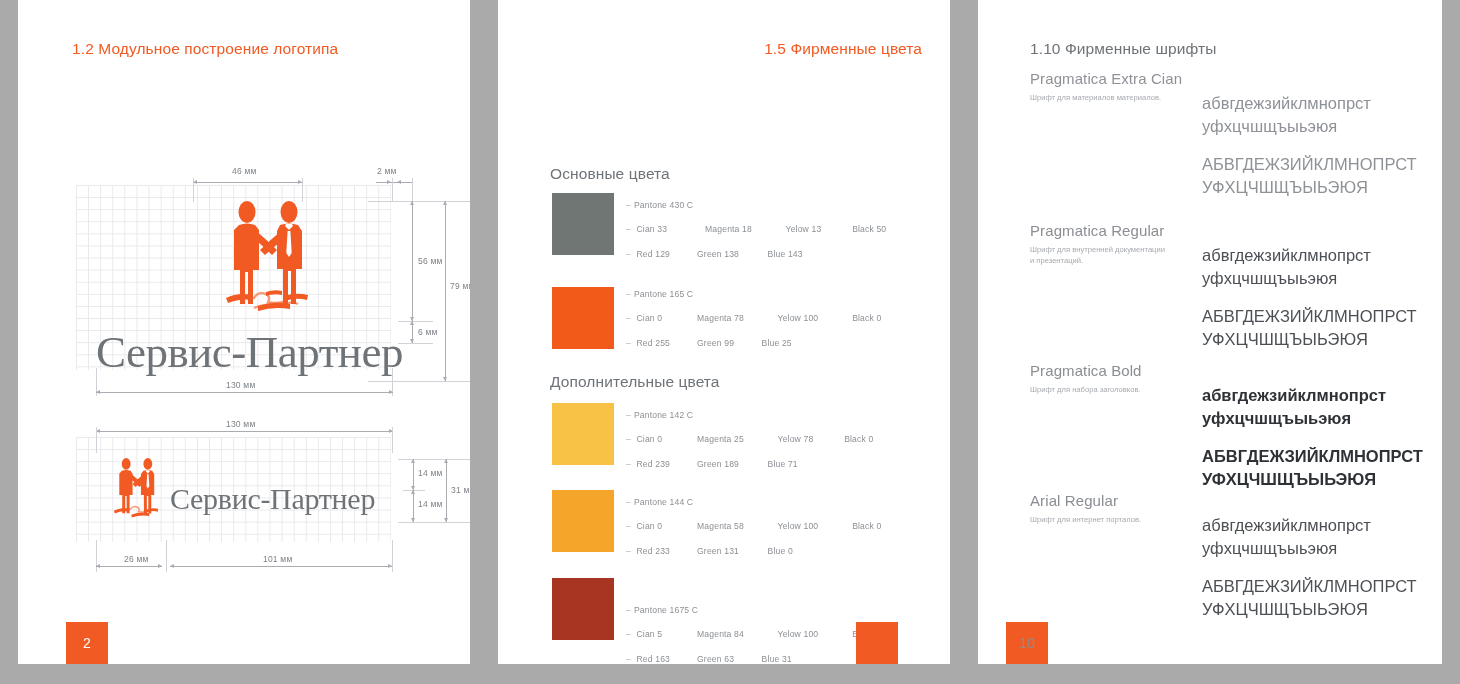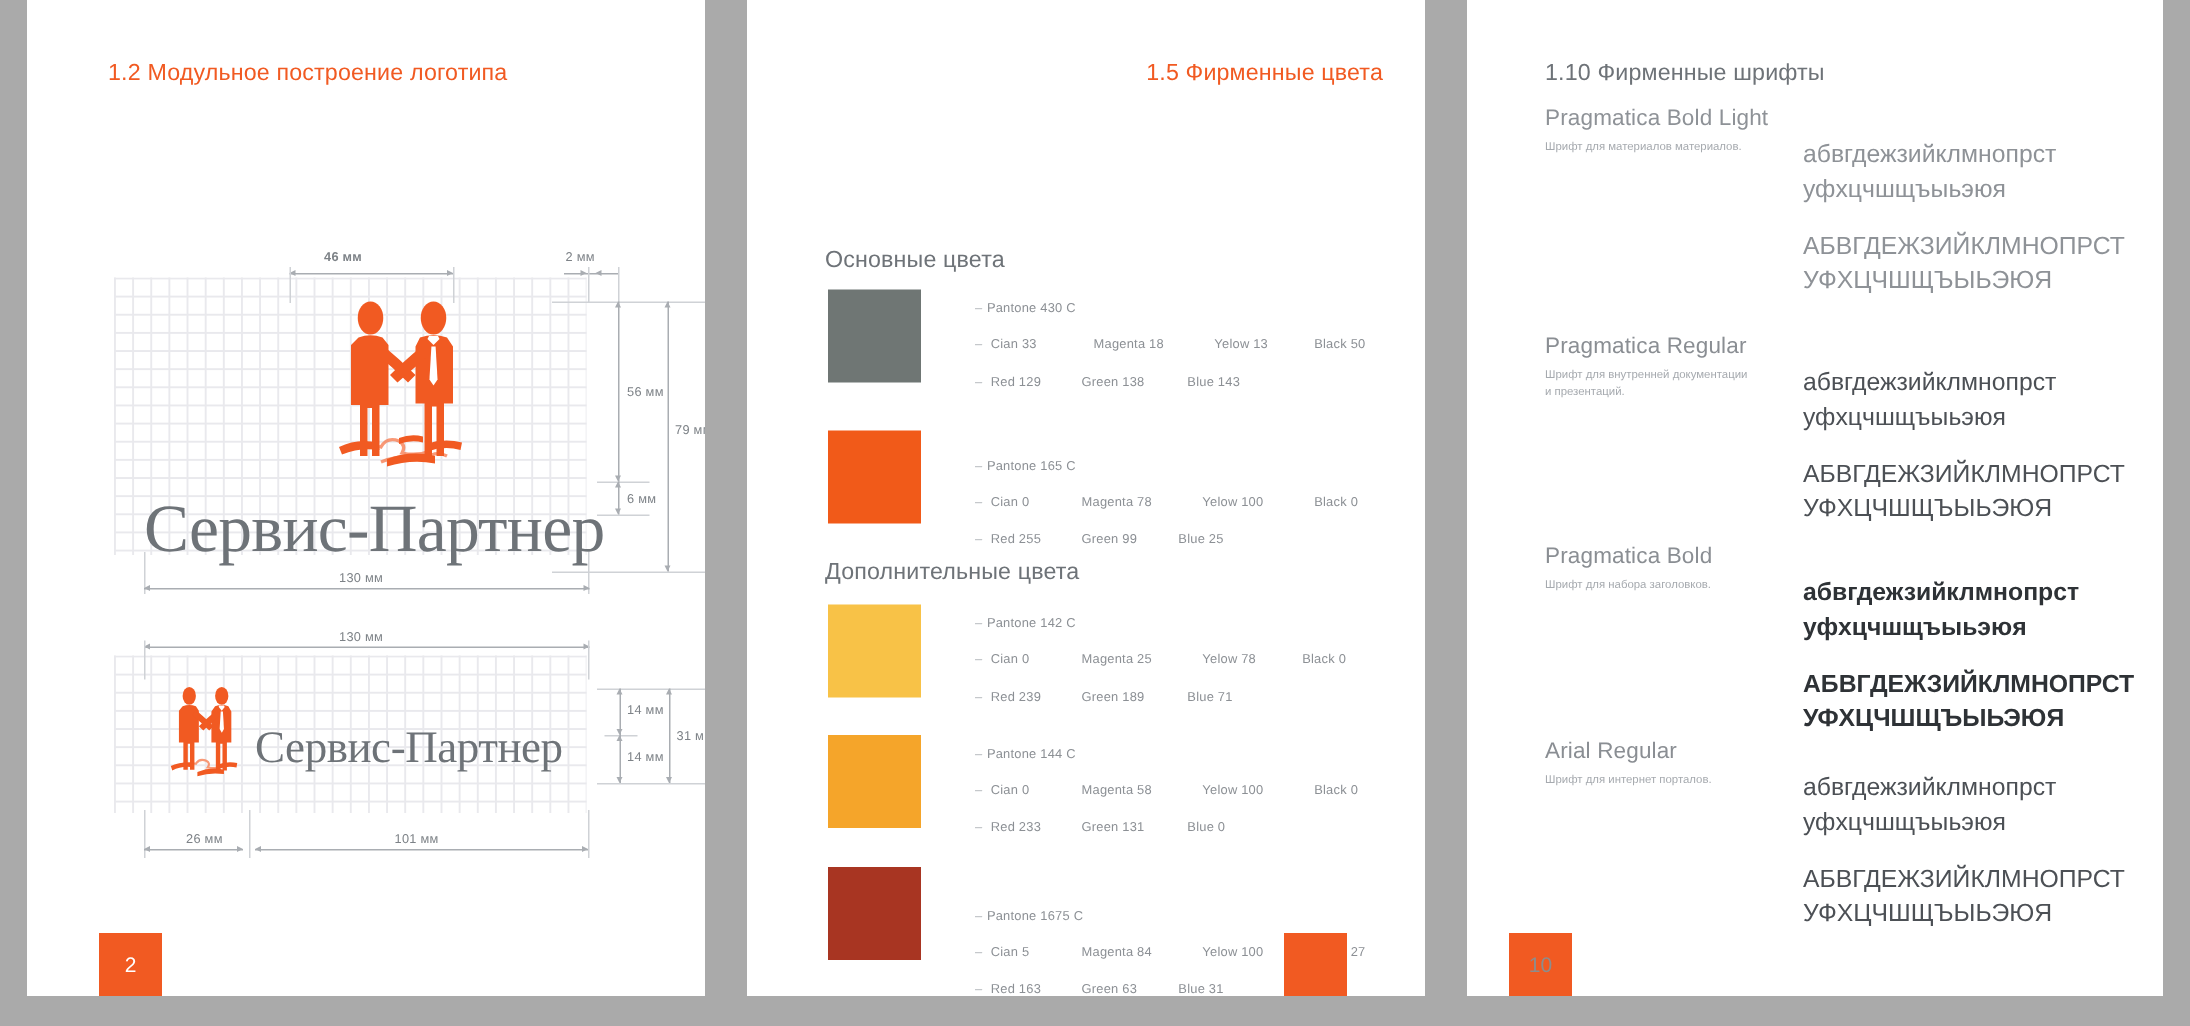--- a/index.html
+++ b/index.html
@@ -78,21 +78,21 @@
   .arr-r { border-width: 2.6px 0 2.6px 4.5px; border-color: transparent transparent transparent #a9adb2; }
   .arr-u { border-width: 0 2.6px 4.5px 2.6px; border-color: transparent transparent #a9adb2 transparent; }
   .arr-d { border-width: 4.5px 2.6px 0 2.6px; border-color: #a9adb2 transparent transparent transparent; }
 
   
   .color-group-title {
     position: absolute; left: 52px; color: #6e7378;
     font-size: 15.5px; letter-spacing: .1px;
   }
   .swatch { position: absolute; left: 54px; width: 62px; height: 62px; }
-  .swatch-lines { position: absolute; left: 128px; margin-left: 24px; }
+  .swatch-lines { position: absolute; left: 128px; }
   .sw-line {
     color: #8c9095; font-size: 8.6px; white-space: nowrap;
     letter-spacing: .15px; line-height: 24.3px;
   }
   .sw-line .dash { color: #b0b4b8; margin-right: 3px; }
   .sw-line .cell { display: inline-block; }
 
   
   .font-row { position: absolute; left: 52px; width: 400px; }
   .font-name {
@@ -145,21 +145,21 @@
         <path d="M74 29 q9 -3 18 0 l4 6 l0 38 l-6 0 l0 35 l-5 0 l0 -33 l-3 0 l0 33 l-5 0 l0 -35 l-6 0 l0 -38 z"></path>
         <path d="M75 35 q-12 10 -21 19 l5 5 q10 -9 21 -18 z"></path>
 
         <path d="M79 30 l4 4 l4 -4 l-1 -2 l-6 0 z" fill="#ffffff"></path>
         <path d="M81.6 35 l2.8 0 l1.3 22 l-2.7 4 l-2.7 -4 z" fill="#ffffff"></path>
       </g>
     </svg>
 
     <div class="wordmark" id="wordmark-top">Сервис-Партнер</div>
 
-    <div class="dim-label" style="left:198px; top:166px;font-weight:bold;">46 мм</div>
+    <div class="dim-label" style="left:214px; top:166px;">46 мм</div>
     <div class="dim-line dim-h" style="left:175px; top:182px; width:109px;"></div>
     <div class="arrow arr-l" style="left:175px; top:179.5px;"></div>
     <div class="arrow arr-r" style="left:279.5px; top:179.5px;"></div>
     <div class="ext-line dim-v" style="left:175px; top:178px; width:1px; height:24px;"></div>
     <div class="ext-line dim-v" style="left:284px; top:178px; width:1px; height:24px;"></div>
 
     <div class="dim-label" style="left:359px; top:166px;">2 мм</div>
     <div class="dim-line dim-h" style="left:358px; top:182px; width:36px;"></div>
     <div class="arrow arr-r" style="left:369px; top:179.5px;"></div>
     <div class="arrow arr-l" style="left:379px; top:179.5px;"></div>
@@ -276,21 +276,21 @@
       </div>
       <div class="sw-line">
         <span class="dash">–</span>
         <span class="cell" style="min-width:58px">Red 129</span>
         <span class="cell" style="min-width:68px">Green 138</span>
         <span class="cell">Blue 143</span>
       </div>
     </div>
 
     <div class="swatch" style="top:287px; background:#f15a19;"></div>
-    <div class="swatch-lines" style="top:298px;">
+    <div class="swatch-lines" style="top:282px;">
       <div class="sw-line">
         <span class="dash">–</span><span>Pantone 165 C</span>
       </div>
       <div class="sw-line">
         <span class="dash">–</span>
         <span class="cell" style="min-width:58px">Cian 0</span>
         <span class="cell" style="min-width:78px">Magenta 78</span>
         <span class="cell" style="min-width:72px">Yelow 100</span>
         <span class="cell">Black 0</span>
       </div>
@@ -364,21 +364,21 @@
       </div>
     </div>
 
     <div class="page-badge" id="badge-2"></div>
   </div>
 
   <div class="page" id="page-3">
     <div class="slide-title" id="p3-title">1.10 Фирменные шрифты</div>
 
     <div class="font-row" style="top:70px;">
-      <div class="font-name w-light">Pragmatica Bold Light</div>
+      <div class="font-name w-light">Pragmatica Extra Cian</div>
       <div class="font-note">Шрифт для материалов материалов.</div>
       <div class="font-sample w-light">
         <div class="sample-lower">абвгдежзийклмнопрст</div>
         <div class="sample-lower">уфхцчшщъыьэюя</div>
         <div class="sample-upper">АБВГДЕЖЗИЙКЛМНОПРСТ</div>
         <div class="sample-lower">УФХЦЧШЩЪЫЬЭЮЯ</div>
       </div>
     </div>
 
     <div class="font-row" style="top:222px;">

